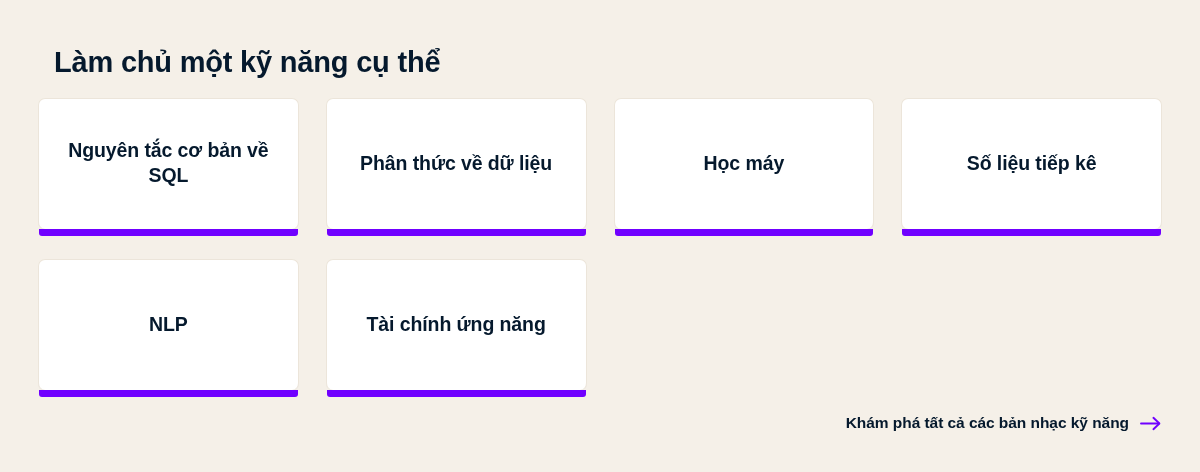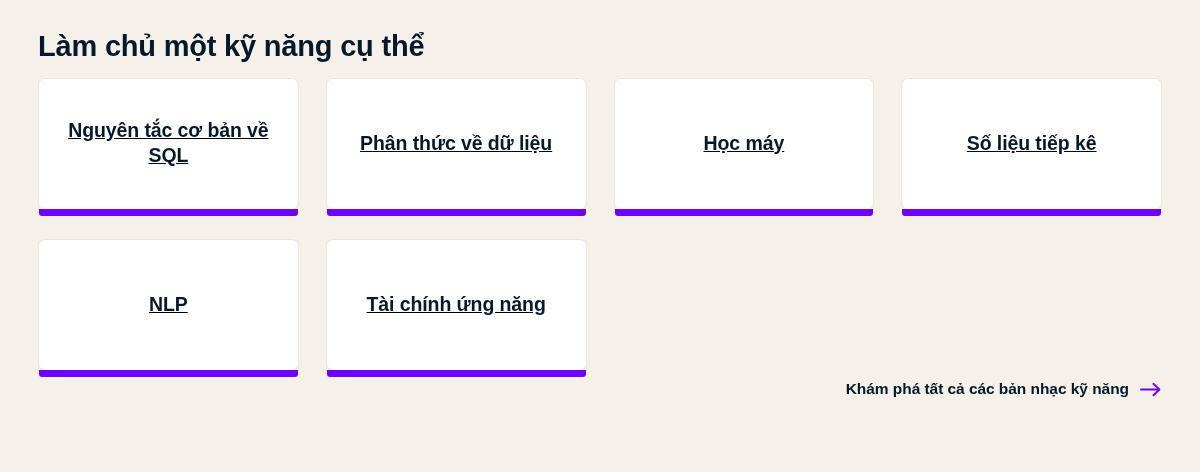--- a/index.html
+++ b/index.html
@@ -16,35 +16,34 @@
     overflow: hidden;
   }
   .page {
     position: relative;
     width: 1200px;
     height: 472px;
     box-sizing: border-box;
     padding: 0 38px;
   }
   .section-title {
-    margin: 0;
+    margin: 16px;
     padding-top: 26px;
     font-size: 29px;
     line-height: 40px;
     font-weight: 700;
     letter-spacing: -0.2px;
     color: #05192d;
   }
   .card-grid {
     display: grid;
     grid-template-columns: repeat(4, 1fr);
     column-gap: 27px;
     row-gap: 30px;
     margin-top: 12px;
-    text-decoration: underline;
   }
   .skill-card {
     position: relative;
     box-sizing: border-box;
     height: 131px;
     background: #ffffff;
     border: 1px solid #ece5da;
     border-radius: 7px;
     border-bottom: none;
     display: flex;
@@ -71,21 +70,21 @@
     line-height: 25px;
     font-weight: 700;
     color: #05192d;
     letter-spacing: -0.1px;
     max-width: 215px;
   }
   .footer-row {
     display: flex;
     justify-content: flex-end;
     align-items: flex-start;
-    margin-top: 10px;
+    margin-top: 24px;
   }
   .explore-link {
     display: inline-flex;
     align-items: center;
     gap: 11px;
     font-size: 15.5px;
     font-weight: 700;
     color: #05192d;
     letter-spacing: -0.05px;
     text-decoration: none;

